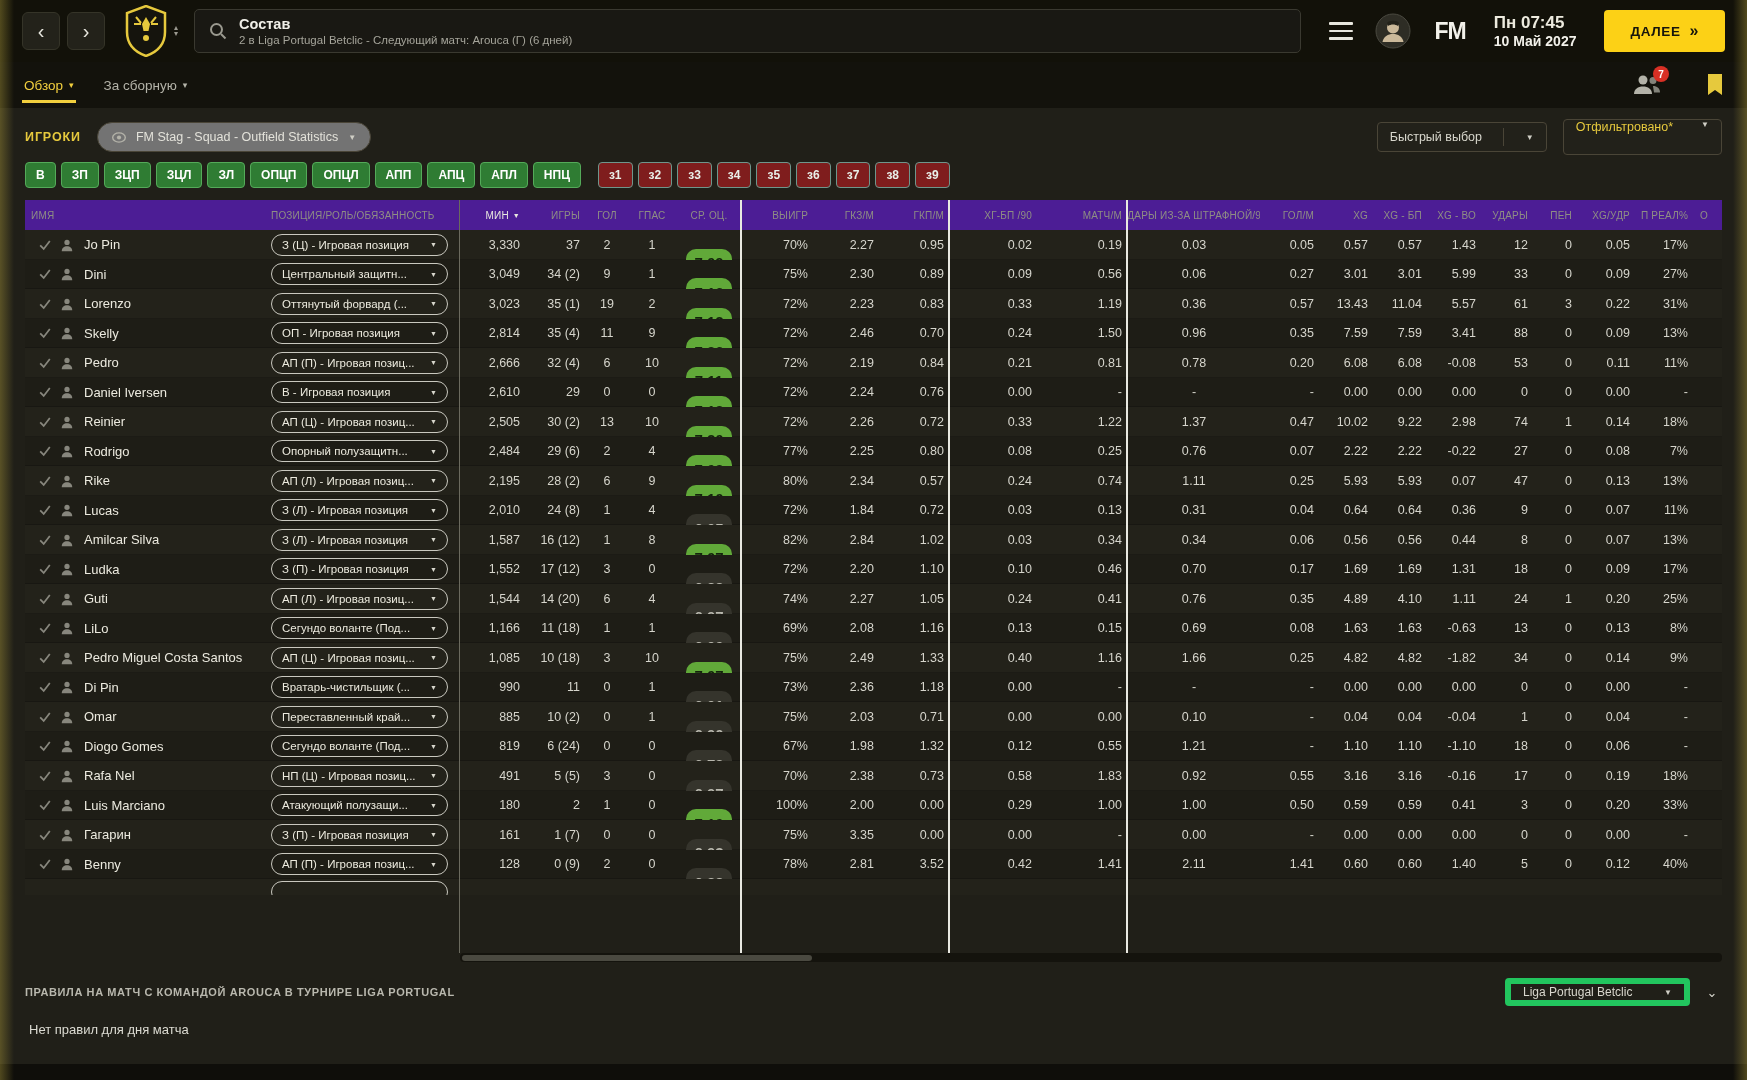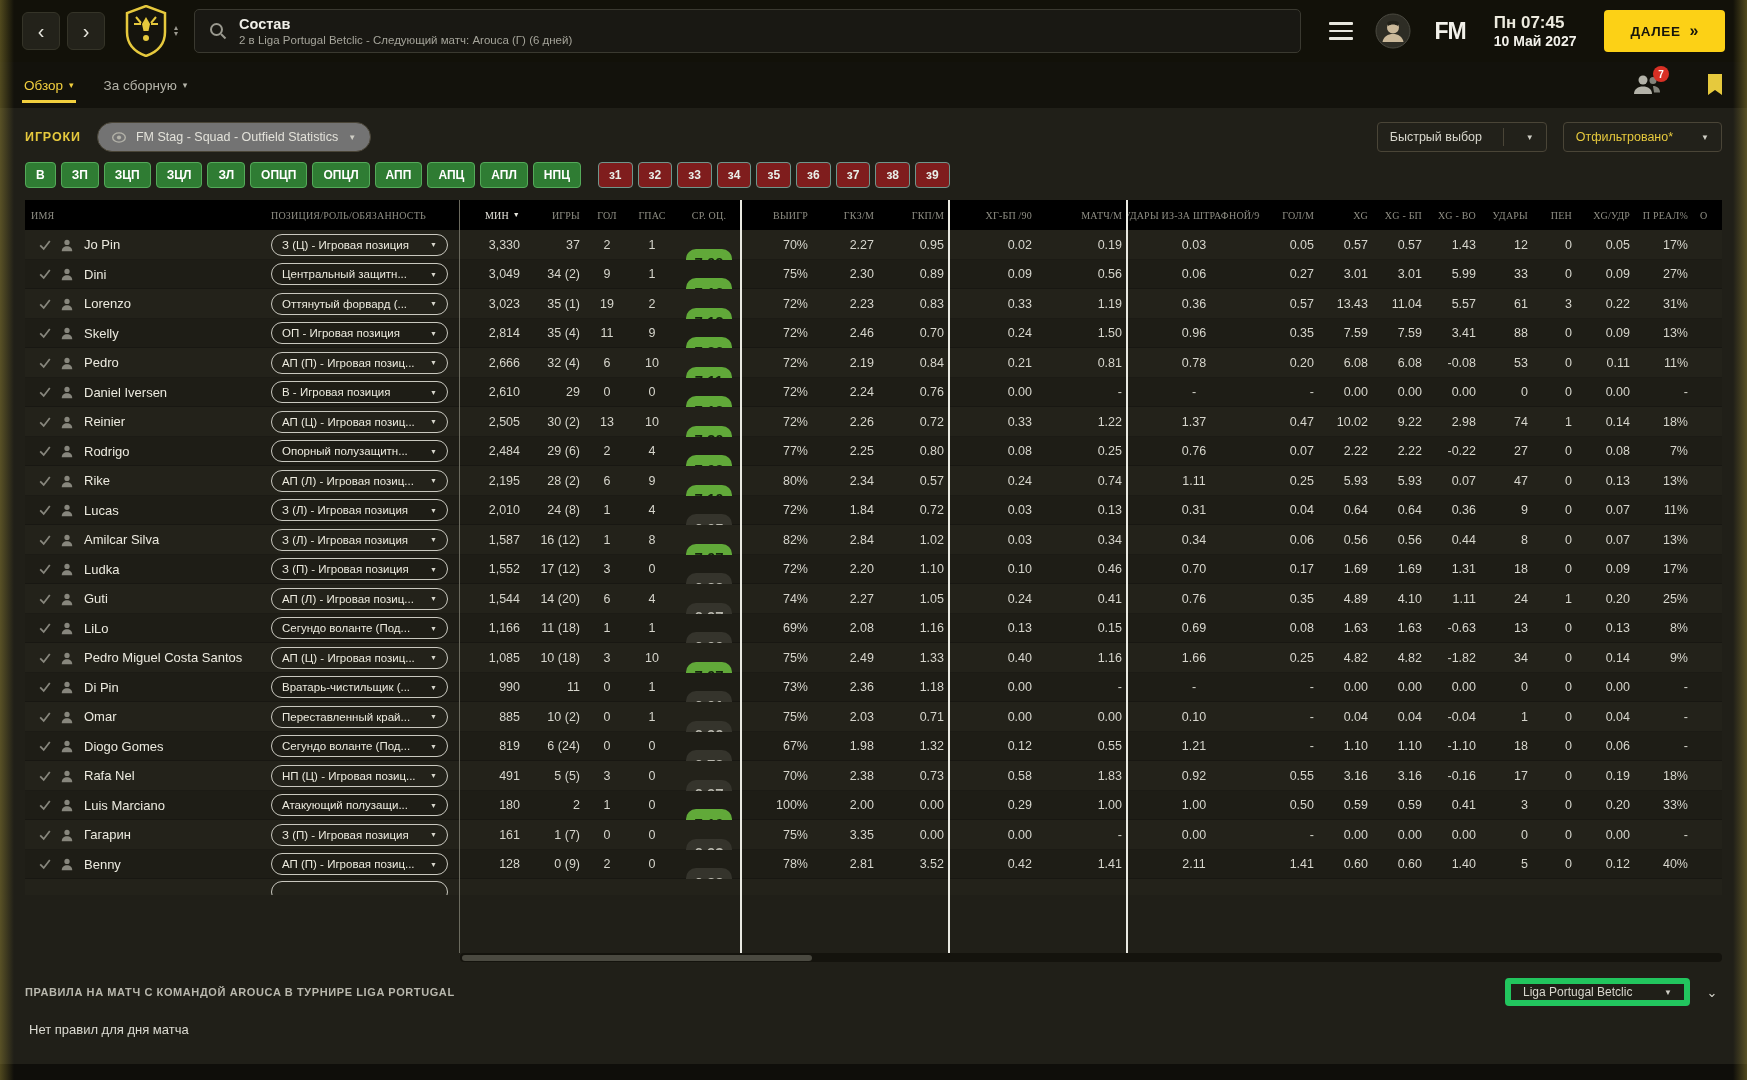--- a/index.html
+++ b/index.html
@@ -40,33 +40,33 @@
 
   
   .content{padding:14px 25px 0;}
   .toolbar{display:flex;align-items:center;gap:16px;height:30px;margin-bottom:10px;}
   .players-label{color:#e6c93d;font-weight:bold;font-size:12.5px;letter-spacing:.9px;}
   .viewdd{height:30px;border:1px solid #4a4537;background:#737373;border-radius:15px;padding:0 14px;display:flex;gap:10px;align-items:center;font-size:12.5px;color:#e3e2da;cursor:pointer;}
   .chev{font-size:8px;color:#cfcec5;}
   .tspacerx{flex:1;}
   .qpick{height:30px;border:1px solid #4a4537;background:#22211a;border-radius:4px;display:flex;align-items:center;padding:0 12px;gap:12px;font-size:12.5px;color:#d8d7cd;cursor:pointer;min-width:170px;justify-content:space-between;}
   .dd-split{width:1px;height:18px;background:#4a4537;}
-  .filtered{height:30px;border:1px solid #4a4537;background:#22211a;border-radius:4px;display:flex;align-items:center;padding:0 12px;gap:28px;font-size:12.5px;cursor:pointer;min-width:150px;justify-content:space-between;}
+  .filtered{height:36px;border:1px solid #4a4537;background:#22211a;border-radius:4px;display:flex;padding:0 12px;gap:28px;font-size:12.5px;cursor:pointer;min-width:150px;justify-content:space-between;}
   .ylw{color:#e6c93d;}
 
   .filterrow{display:flex;gap:5px;margin-bottom:12px;align-items:center;}
   .fgroup{display:flex;gap:5px;}
   .fgroup.numbers{margin-left:12px;}
   .fbtn{height:26px;padding:0 10px;border-radius:4px;font-size:12px;font-weight:bold;color:#fff;cursor:pointer;font-family:inherit;}
   .fbtn.green{background:#2f7c33;border:1px solid #54aa59;}
   .fbtn.teal{background:#7f1d1d;border:1px solid #6f968c;color:#e9efe9;}
 
   
   .table{position:relative;font-size:12px;}
-  .thead{display:grid;grid-template-columns:var(--cols);height:30px;align-items:center;color:#8f8e84;font-size:10px;background:#000000;letter-spacing:.2px;font-family:Liberation Serif, serif;}
+  .thead{display:grid;grid-template-columns:var(--cols);height:30px;align-items:center;color:#8f8e84;font-size:10px;background:#4c1d95;letter-spacing:.2px;}
   .hcell{padding:0 6px;white-space:nowrap;overflow:hidden;display:flex;align-items:center;gap:4px;height:100%;cursor:pointer;}
   .hcell.sorted span{color:#e8e7df;}
   .sort{font-size:7px;color:#cfcec5;}
   .tbody{}
   .trow{display:grid;grid-template-columns:var(--cols);height:29.5px;background:#23221a;box-shadow:inset 0 -1px 0 rgba(0,0,0,.18);cursor:pointer;}
   .trow:nth-child(even){background:#1e1d16;}
   .cell{padding:0 6px;white-space:nowrap;overflow:hidden;display:flex;align-items:center;height:100%;color:#d6d5cc;font-size:12.5px;}
   .a-l{justify-content:flex-start;}
   .a-r{justify-content:flex-end;}
   .a-c,.a-cx{justify-content:center;}

